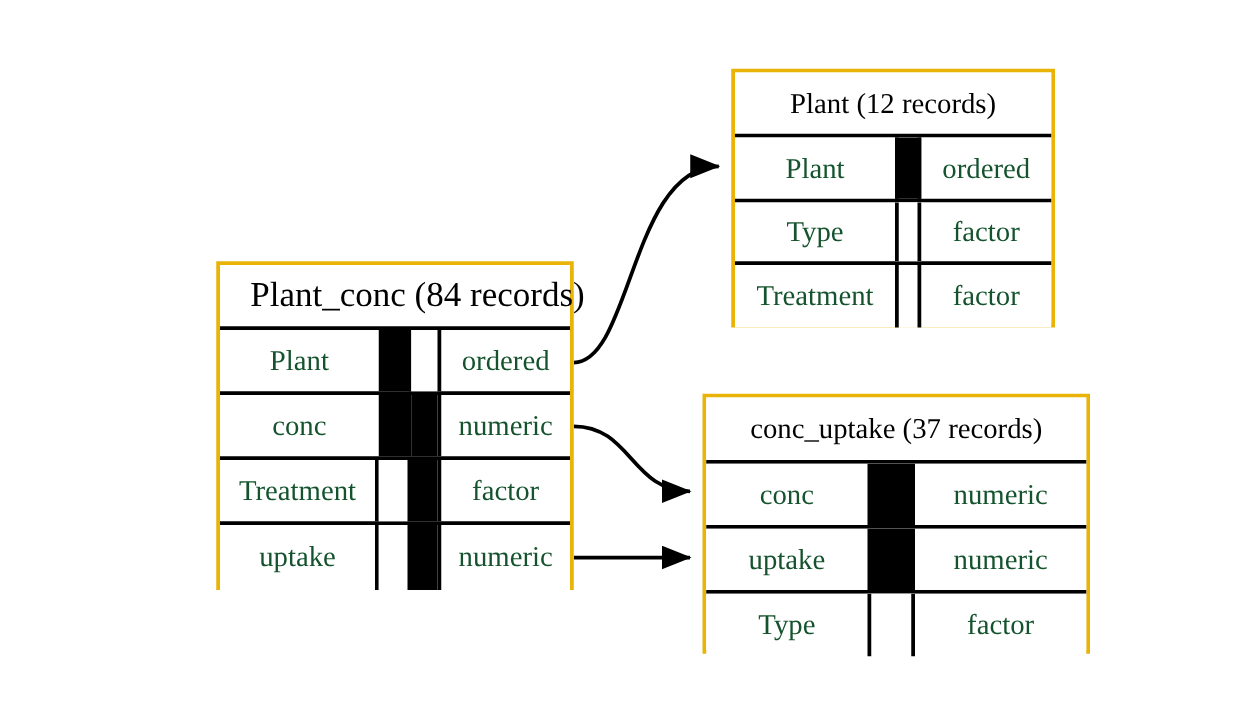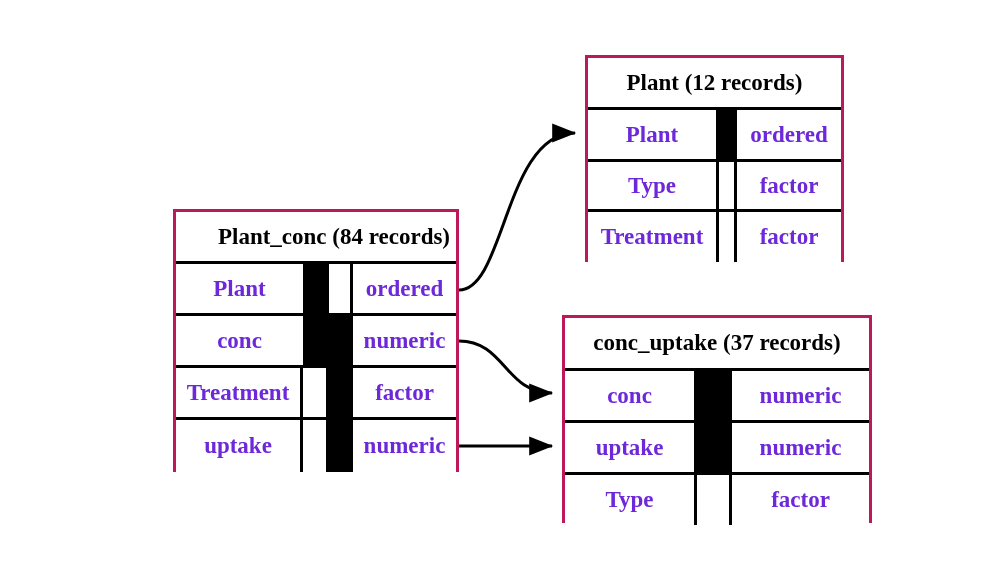--- a/index.html
+++ b/index.html
@@ -13,23 +13,22 @@
     height: 580px;
     background: #ffffff;
     font-family: "Liberation Serif", "DejaVu Serif", serif;
     overflow: hidden;
   }
 
   
   .table-box {
     position: absolute;
     box-sizing: border-box;
-    border: 3px solid #be185d;
+    border: 3px solid #eab308;
     background: #ffffff;
-    font-weight: bold;
   }
   .title-row {
     box-sizing: border-box;
     width: 100%;
     display: flex;
     align-items: center;
     justify-content: center;
     border-bottom: 3px solid #000000;
     background: #ffffff;
     color: #000000;
@@ -43,21 +42,21 @@
     border-bottom: 3px solid #000000;
     background: #ffffff;
   }
   .field-row.last { border-bottom: none; }
 
   .cell-name, .cell-type {
     box-sizing: border-box;
     display: flex;
     align-items: center;
     justify-content: center;
-    color: #6d28d9;
+    color: #14532d;
     white-space: nowrap;
     overflow: hidden;
   }
   .marker {
     box-sizing: border-box;
     border-left: 3px solid #000000;
     border-right: 3px solid #000000;
     background: #ffffff;
   }
   .marker.filled { background: #000000; }
@@ -87,21 +86,21 @@
 
     <path d="M459,290 C505,290 505,133 575,133" fill="none" stroke="#000000" stroke-width="3" marker-end="url(#ahead)"></path>
 
     <path d="M459,341 C505,341 505,393 552,393" fill="none" stroke="#000000" stroke-width="3" marker-end="url(#ahead)"></path>
 
     <path d="M459,446 L552,446" fill="none" stroke="#000000" stroke-width="3" marker-end="url(#ahead)"></path>
   </svg>
 
   <div class="table-box" id="tbl-plant-conc" style="left:173px; top:209px; width:286px; height:263px;">
 
-    <div class="title-row" style="height:52px; font-size:23px;padding-left:36px;">Plant_conc (84 records)</div>
+    <div class="title-row" style="height:52px; font-size:28px;padding-left:36px;">Plant_conc (84 records)</div>
 
     <div class="field-row" style="height:52px;">
       <div class="cell-name" style="width:127px; font-size:23px;">Plant</div>
       <div class="marker filled noleft" style="width:26px;"></div>
       <div class="marker noleft noright" style="width:21px;"></div>
       <div class="cell-type" style="flex:1; font-size:23px; border-left:3px solid #000;">ordered</div>
     </div>
 
     <div class="field-row" style="height:52px;">
       <div class="cell-name" style="width:127px; font-size:23px;">conc</div>

